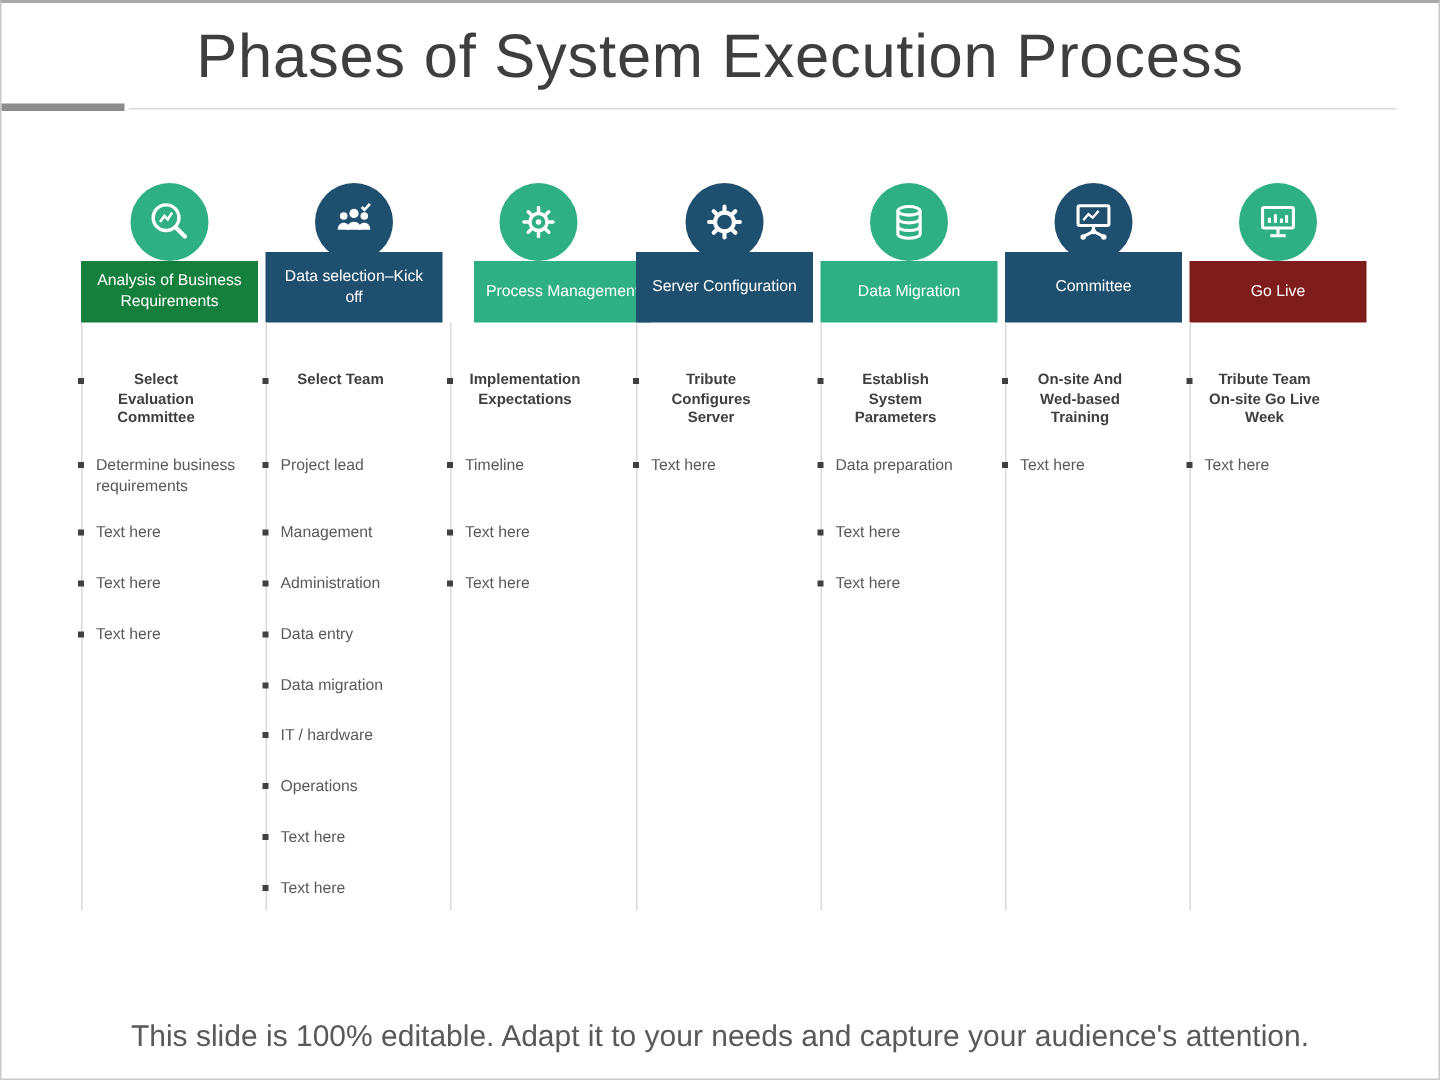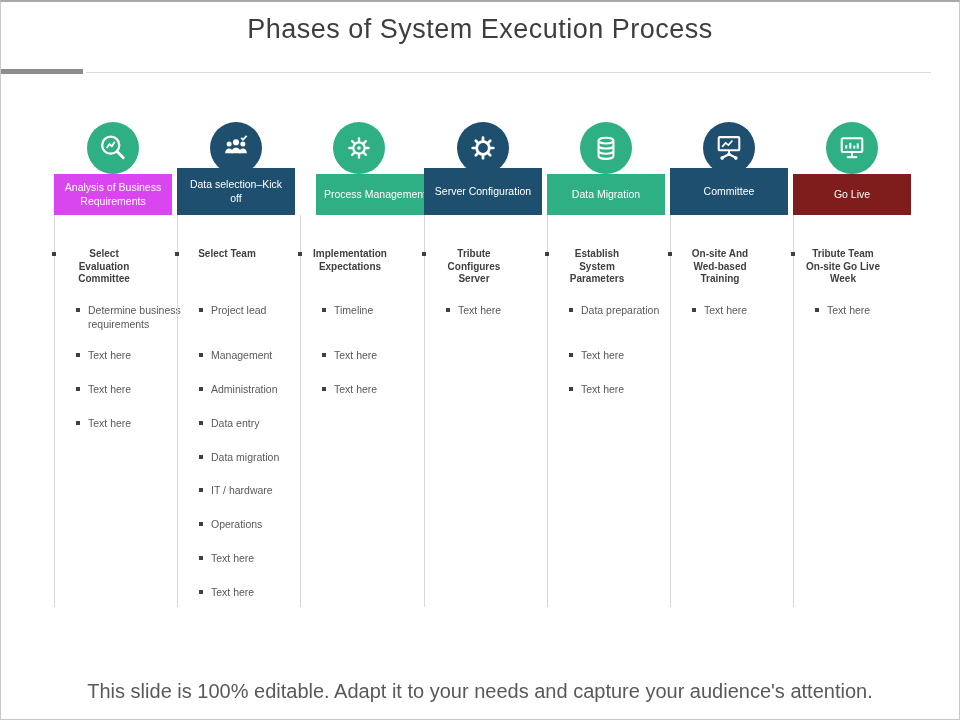--- a/index.html
+++ b/index.html
@@ -1,41 +1,41 @@
 <!DOCTYPE html>
 <html><head>
 <meta charset="utf-8">
 <style>
   html, body { margin:0; padding:0; width:960px; height:720px; overflow:hidden; }
   body { font-family:"Liberation Sans", sans-serif; background:#ffffff; position:relative; }
   .slide { position:absolute; inset:0; background:#fff; border:1px solid #c9c9c9; border-top:2px solid #a8a8a8; box-sizing:border-box; }
 
   .title { position:absolute; top:12px; left:0; right:0; text-align:center;
-           font-size:27px; color:#3e3e3e; letter-spacing:0.5px; font-weight:400; }
+           font-size:41px; color:#3e3e3e; letter-spacing:0.5px; font-weight:400; }
   .divider { position:absolute; top:70px; left:85px; right:28px; height:1px; background:#d9d9d9; }
   .divider-accent { position:absolute; top:67px; left:0; width:82px; height:5px; background:#8c8c8c; }
 
   .col { position:absolute; top:120px; width:118px; }
   .c0 { left:53px; } .c1 { left:176px; } .c2 { left:299px; } .c3 { left:423px; }
   .c4 { left:546px; } .c5 { left:669px; } .c6 { left:792px; }
 
   .circle { position:absolute; top:0; left:33px; width:52px; height:52px; border-radius:50%;
             display:flex; align-items:center; justify-content:center; }
   .circle svg { width:32px; height:32px; display:block; }
 
   .bar { position:absolute; left:0; width:118px; display:flex; align-items:center; justify-content:center;
          text-align:center; color:#ffffff; font-size:10.5px; line-height:1.25; padding:2px 6px; box-sizing:border-box; }
   .bar.green { top:52px; height:41px; }
   .bar.blue  { top:46px; height:47px; }
 
   .vline { position:absolute; left:0; top:93px; width:1px; height:392px; background:#d9d9d9; }
 
   .heading { position:absolute; top:126px; left:10px; width:80px;
              font-weight:700; font-size:10px; color:#3f3f3f; line-height:1.25;text-align:center; }
-  .item { position:absolute; left:10px; width:102px; font-size:10.5px; color:#595959; line-height:1.3;margin-left:24px; }
+  .item { position:absolute; left:10px; width:102px; font-size:10.5px; color:#595959; line-height:1.3; }
   .r0 { top:182px; } .r1 { top:227px; } .r2 { top:261px; } .r3 { top:295px; }
   .r4 { top:329px; } .r5 { top:362px; } .r6 { top:396px; } .r7 { top:430px; } .r8 { top:464px; }
 
   .bullet { position:absolute; left:-12px; top:4px; width:4px; height:4px; background:#404040; }
 
   .footer { position:absolute; bottom:16px; left:0; right:0; text-align:center;
             font-size:20px; color:#595959; }
 </style>
 </head>
 <body>
@@ -47,21 +47,21 @@
   <div class="divider-accent"></div>
 
   <div class="col c0">
     <div class="circle" style="background: rgb(47, 175, 132);">
       <svg viewBox="0 0 28 28">
         <circle cx="12" cy="11.5" r="7.5" fill="none" stroke="#fff" stroke-width="2"></circle>
         <line x1="17.5" y1="17" x2="23" y2="22.5" stroke="#fff" stroke-width="2.5" stroke-linecap="round"></line>
         <polyline points="8.5,14 11,10.5 13,12.5 15.5,8.5" fill="none" stroke="#fff" stroke-width="1.5"></polyline>
       </svg>
     </div>
-    <div class="bar green" style="background: #d946ef;">
+    <div class="bar green" style="background: #15803d;">
       <span>Analysis of Business Requirements</span>
     </div>
     <div class="vline"></div>
     <div class="heading">
       <span class="bullet"></span>
       <span>Select Evaluation Committee</span>
     </div>
     <div class="item r0"><span class="bullet"></span><span>Determine business requirements</span></div>
     <div class="item r1"><span class="bullet"></span><span>Text here</span></div>
     <div class="item r2"><span class="bullet"></span><span>Text here</span></div>

